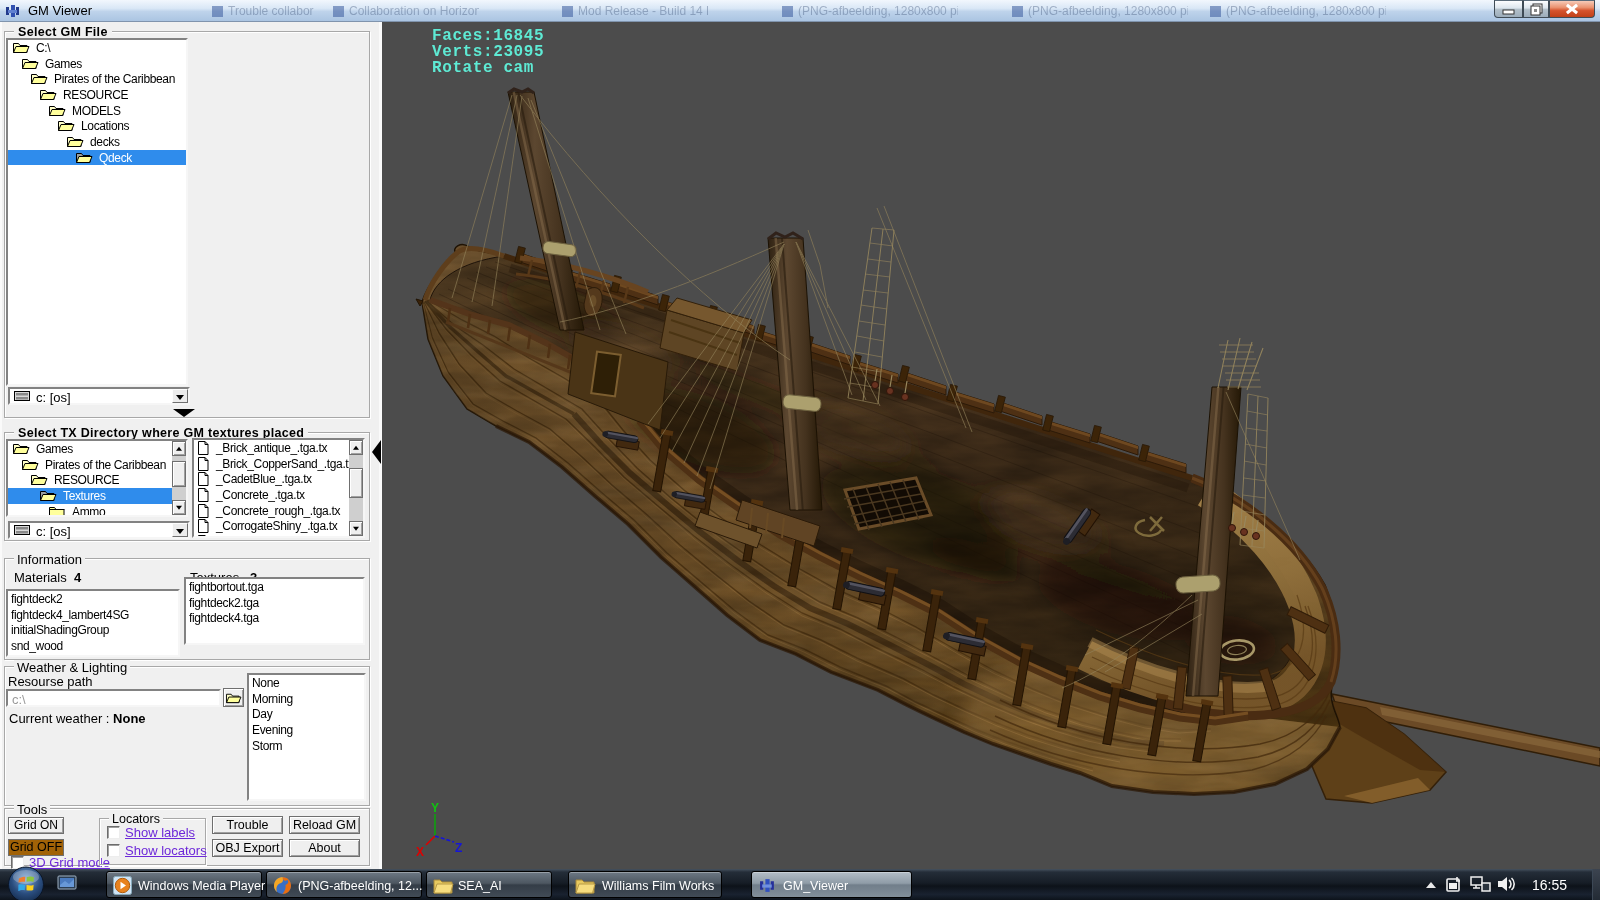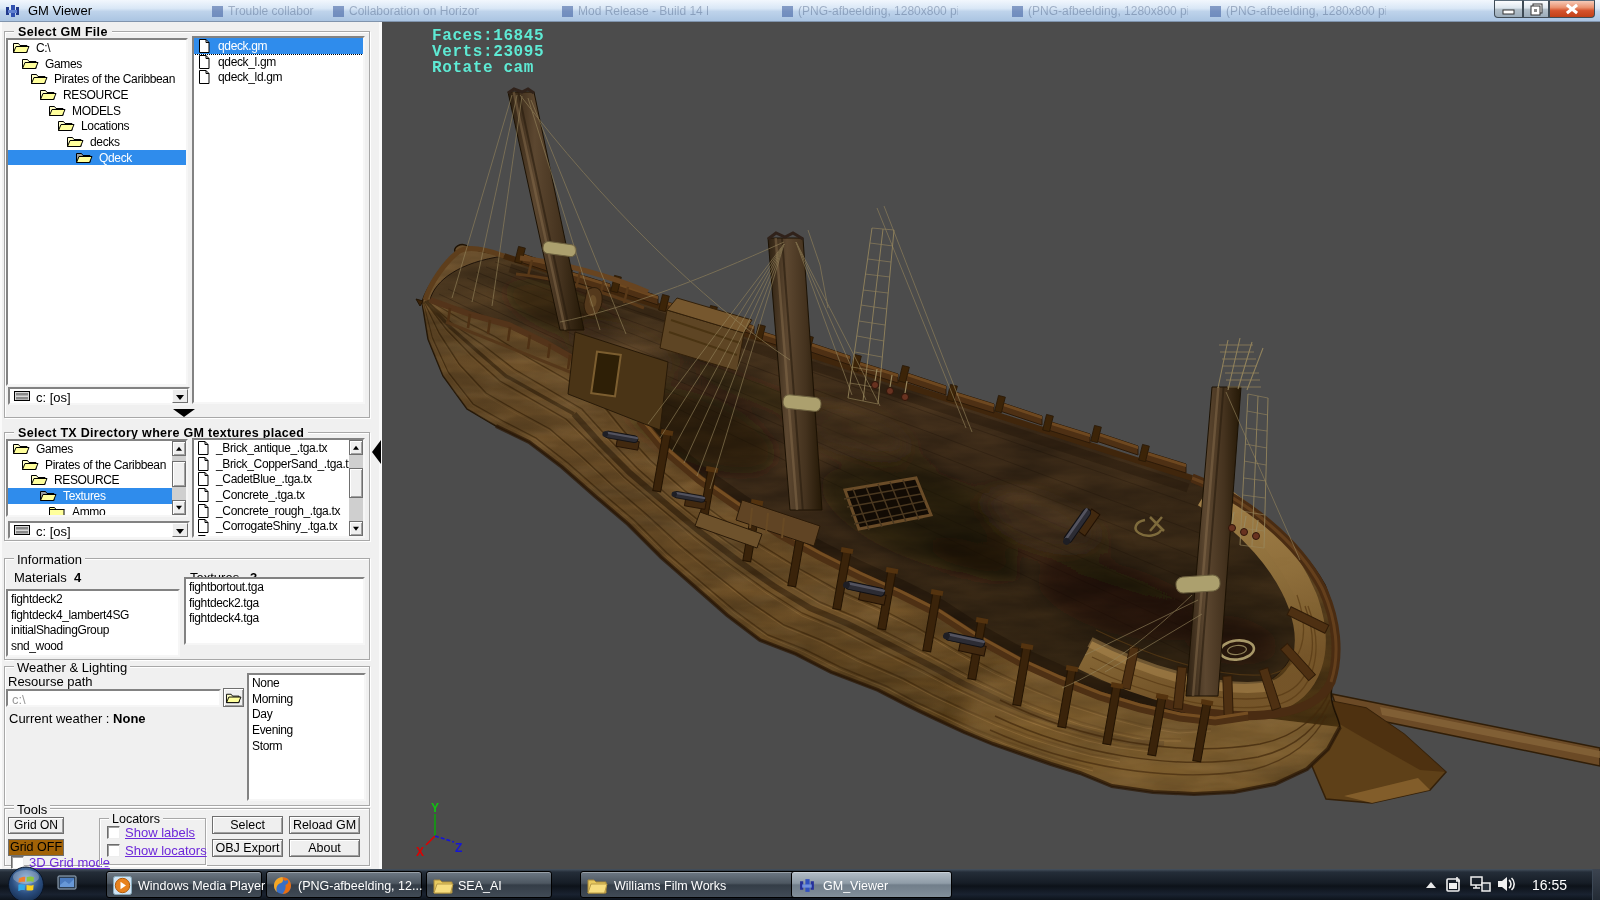--- a/index.html
+++ b/index.html
@@ -139,43 +139,20 @@
         <span class="txt" style="left:82px">decks</span>
       </div>
 <div class="row hl">
         <svg class="icon" style="left:67px;top:0px" width="18" height="14" viewBox="0 0 18 14">
           <path d="M1.5,3.5 h5 l1.5,2 h7 v7 h-13.5 z" fill="#9aa0a0" stroke="#000"></path>
           <path d="M1.5,12.5 L4,6.5 H17 L14.5,12.5 z" fill="#ffff9c" stroke="#000"></path>
         </svg>
         <span class="txt" style="left:91px">Qdeck</span>
       </div>
 </div>
-<div class="lb" style="left:190px;top:14px;width:173px;height:368px">
-<div class="row hl" style="outline:1px dotted #000">
-        <svg class="icon" style="left:4px;top:1px" width="12" height="14" viewBox="0 0 12 14">
-          <path d="M1.5,0.5 h6.5 l3,3 v10 h-9.5 z" fill="#fff" stroke="#000"></path>
-          <path d="M8,0.5 v3 h3" fill="none" stroke="#000"></path>
-        </svg>
-        <span class="txt" style="left:24px">qdeck.gm</span>
-      </div>
-<div class="row" style="outline:none">
-        <svg class="icon" style="left:4px;top:1px" width="12" height="14" viewBox="0 0 12 14">
-          <path d="M1.5,0.5 h6.5 l3,3 v10 h-9.5 z" fill="#fff" stroke="#000"></path>
-          <path d="M8,0.5 v3 h3" fill="none" stroke="#000"></path>
-        </svg>
-        <span class="txt" style="left:24px">qdeck_l.gm</span>
-      </div>
-<div class="row" style="outline:none">
-        <svg class="icon" style="left:4px;top:1px" width="12" height="14" viewBox="0 0 12 14">
-          <path d="M1.5,0.5 h6.5 l3,3 v10 h-9.5 z" fill="#fff" stroke="#000"></path>
-          <path d="M8,0.5 v3 h3" fill="none" stroke="#000"></path>
-        </svg>
-        <span class="txt" style="left:24px">qdeck_ld.gm</span>
-      </div>
-</div>
 <div class="combo" style="left:6px;top:365px;width:182px;height:18px">
       <svg class="icon" style="left:4px;top:2px" width="16" height="10" viewBox="0 0 16 10">
         <rect x="0.5" y="0.5" width="15" height="9" fill="#d8d8d8" stroke="#000"></rect>
         <rect x="2" y="2" width="12" height="2.5" fill="#888"></rect>
         <rect x="2" y="6" width="12" height="2.5" fill="#888"></rect>
       </svg>
       <span style="position:absolute;left:26px;top:1px">c: [os]</span>
       <div class="cbtn" style="height:14px">
         <svg width="14" height="13" viewBox="0 0 14 13">
           <path d="M3,5 h8 l-4,5 z" fill="#000"></path>
@@ -373,21 +350,21 @@
 <div class="btn" style="left:6px;top:817px;width:56px;height:17px;line-height:15px;background:#a16207;box-shadow:none;white-space:nowrap;font-size:12.5px">Grid OFF</div>
 <div class="cb" style="left:9px;top:834px"></div>
 <div class="cblbl" style="left:27px;top:833px">3D Grid mode</div>
 <div class="grp" style="left:97px;top:796px;width:107px;height:47px">
       <div class="glabel2" style="font-size:12.5px">Locators</div>
     </div>
 <div class="cb" style="left:105px;top:804px"></div>
 <div class="cblbl" style="left:123px;top:803px">Show labels</div>
 <div class="cb" style="left:105px;top:822px"></div>
 <div class="cblbl" style="left:123px;top:821px">Show locators</div>
-<div class="btn" style="left:210px;top:794px;width:71px;height:18px;line-height:16px">Select</div>
+<div class="btn" style="left:210px;top:794px;width:71px;height:18px;line-height:16px">Trouble</div>
 <div class="btn" style="left:287px;top:794px;width:71px;height:18px;line-height:16px">Reload GM</div>
 <div class="btn" style="left:210px;top:817px;width:71px;height:18px;line-height:16px">OBJ Export</div>
 <div class="btn" style="left:287px;top:817px;width:71px;height:18px;line-height:16px">About</div>
 </div>
 <div id="viewport">
 <svg id="ship" style="position:absolute;left:0;top:0" width="1218" height="847" viewBox="382 22 1218 847">
 <defs>
 <linearGradient id="gHull" x1="0" y1="0" x2="0.15" y2="1">
  <stop offset="0" stop-color="#8c6a3c"></stop>
           <stop offset="0.45" stop-color="#7c5a2e"></stop>
@@ -801,28 +778,28 @@
       </svg>
       <span class="t" style="left:31px">(PNG-afbeelding, 12...</span>
     </div>
 <div class="tkbtn" style="left:426px;width:126px;">
       <svg style="position:absolute;left:6px;top:4px" width="21" height="19" viewBox="0 0 21 19">
         <path d="M1,4 h6 l2,2 h10 v11 h-18 z" fill="#e8c95e" stroke="#a8893a"></path>
         <path d="M1,17 L4,8 H20 L17.5,17 z" fill="#f7dd7f" stroke="#b89a46"></path>
       </svg>
       <span class="t" style="left:31px">SEA_AI</span>
     </div>
-<div class="tkbtn" style="left:580px;width:223px;padding-left:8px;">
+<div class="tkbtn" style="left:568px;width:154px;padding-left:8px;">
       <svg style="position:absolute;left:6px;top:4px" width="21" height="19" viewBox="0 0 21 19">
         <path d="M1,4 h6 l2,2 h10 v11 h-18 z" fill="#e8c95e" stroke="#a8893a"></path>
         <path d="M1,17 L4,8 H20 L17.5,17 z" fill="#f7dd7f" stroke="#b89a46"></path>
       </svg>
       <span class="t" style="left:33px">Williams Film Works</span>
     </div>
-<div class="tkbtn" style="left:751px;width:161px;background:linear-gradient(#b3bdc6 0%, #8f9ca7 45%, #717e8a 52%, #828f9a 100%);margin-left:40px;">
+<div class="tkbtn" style="left:751px;width:161px;background:linear-gradient(#b3bdc6 0%, #8f9ca7 45%, #717e8a 52%, #828f9a 100%);">
       <svg style="position:absolute;left:7px;top:5px" width="17" height="17" viewBox="0 0 16 16">
         <rect x="1" y="4" width="3" height="8" fill="#26309a"></rect>
         <rect x="6" y="2" width="4" height="12" fill="#3050c0"></rect>
         <rect x="11" y="4" width="3" height="8" fill="#26309a"></rect>
         <rect x="3" y="7" width="9" height="3" fill="#7090e0"></rect>
       </svg>
       <span class="t" style="left:31px">GM_Viewer</span>
     </div>
 <svg class="tray" style="left:1424px;top:11px" width="14" height="10" viewBox="0 0 14 10">
       <path d="M7,2 l5,6 h-10 z" fill="#e8e8e8"></path>

